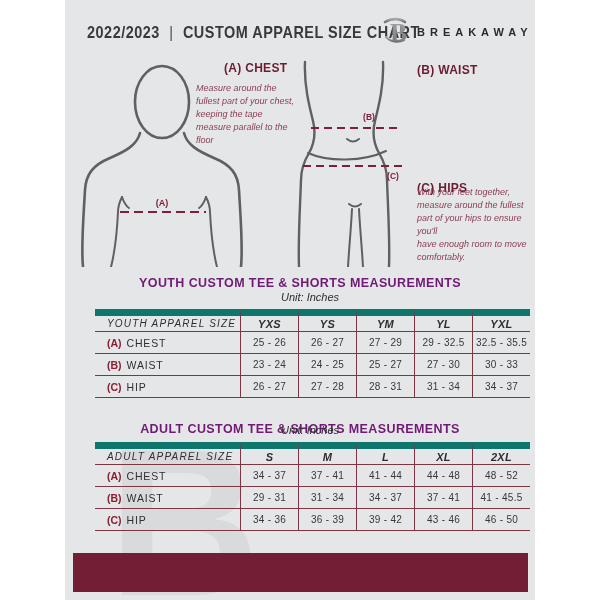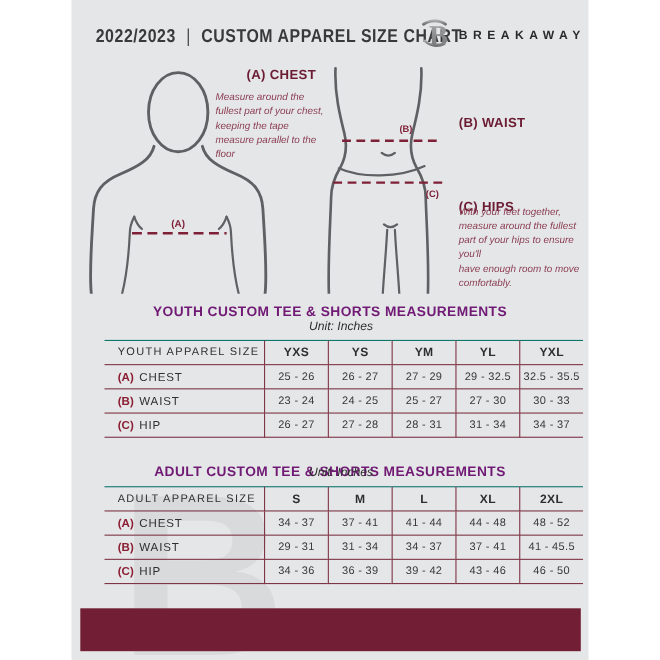--- a/index.html
+++ b/index.html
@@ -27,21 +27,21 @@
   .section-title{left:65px;width:470px;text-align:center;font-size:12.5px;font-weight:700;
                  color:#701a75;letter-spacing:0.4px;z-index:1;}
   .unit-line{left:65px;width:490px;text-align:center;font-size:11px;font-style:italic;
              color:#2e2e30;z-index:1;}
 
   
   .size-table{left:95px;display:grid;grid-template-columns:145px repeat(5,58px);
               grid-template-rows:23px 22px 22px 22px;z-index:1;}
   .cell{display:flex;align-items:center;border-bottom:1px solid #7e3546;
         font-size:10px;color:#38383a;}
-  .cell.top{border-top:1px solid #0f766e;}
+  .cell.top{border-top:7px solid #0f766e;font-style:italic;}
   .cell.vline{border-left:1px solid #7e3546;}
   .cell.center{justify-content:center;letter-spacing:0.3px;}
   .cell.labelcol{padding-left:12px;}
   .cell .key{font-weight:700;color:#8b1e33;margin-right:5px;font-size:10.5px;}
   .cell .rowlab{font-size:10.5px;letter-spacing:0.8px;color:#2f2f31;}
   .cell.sizehead{font-weight:700;font-size:11px;color:#2e2e30;}
   .cell.tablehead{font-size:10px;letter-spacing:1.2px;color:#2f2f31;}
 
   .footer-bar{left:73px;top:553px;width:455px;height:39px;background:#721f35;z-index:2;}
   .watermark{left:108px;top:418px;font-size:210px;font-weight:700;line-height:1;
@@ -102,21 +102,21 @@
     </g>
     <line x1="28" y1="71" x2="115" y2="71" stroke="#7e2138" stroke-width="2.2" stroke-dasharray="8 5"></line>
     <text x="86" y="63" text-anchor="middle" font-size="8.5" font-weight="bold" fill="#7e2138" font-family="Liberation Sans, sans-serif">(B)</text>
     <line x1="20" y1="109" x2="124" y2="109" stroke="#7e2138" stroke-width="2.2" stroke-dasharray="8 5"></line>
     <text x="110" y="122" text-anchor="middle" font-size="8.5" font-weight="bold" fill="#7e2138" font-family="Liberation Sans, sans-serif">(C)</text>
   </svg>
 
   <div class="abs guide-head" style="left:196px;top:61px;margin-left:28px;">(A) CHEST</div>
   <div class="abs guide-para" style="left:196px;top:82px;width:100px;">Measure around the fullest part of your chest, keeping the tape measure parallel to the floor</div>
 
-  <div class="abs guide-head" style="left:417px;top:63px;margin-top:41px;">(B) WAIST</div>
+  <div class="abs guide-head" style="left:417px;top:63px;">(B) WAIST</div>
 
   <div class="abs guide-head" style="left:417px;top:181px;">(C) HIPS</div>
   <div class="abs guide-para" style="left:417px;top:186px;width:118px;">With your feet together, measure around the fullest part of your hips to ensure you'll
 have enough room to move comfortably.</div>
 
   <div class="abs section-title" style="top:276px;">YOUTH CUSTOM TEE &amp; SHORTS MEASUREMENTS</div>
   <div class="abs unit-line" style="top:291px;">Unit: Inches</div>
 
   <div class="abs size-table" style="top:309px;">
     <div class="cell top labelcol tablehead">YOUTH APPAREL SIZE</div>

